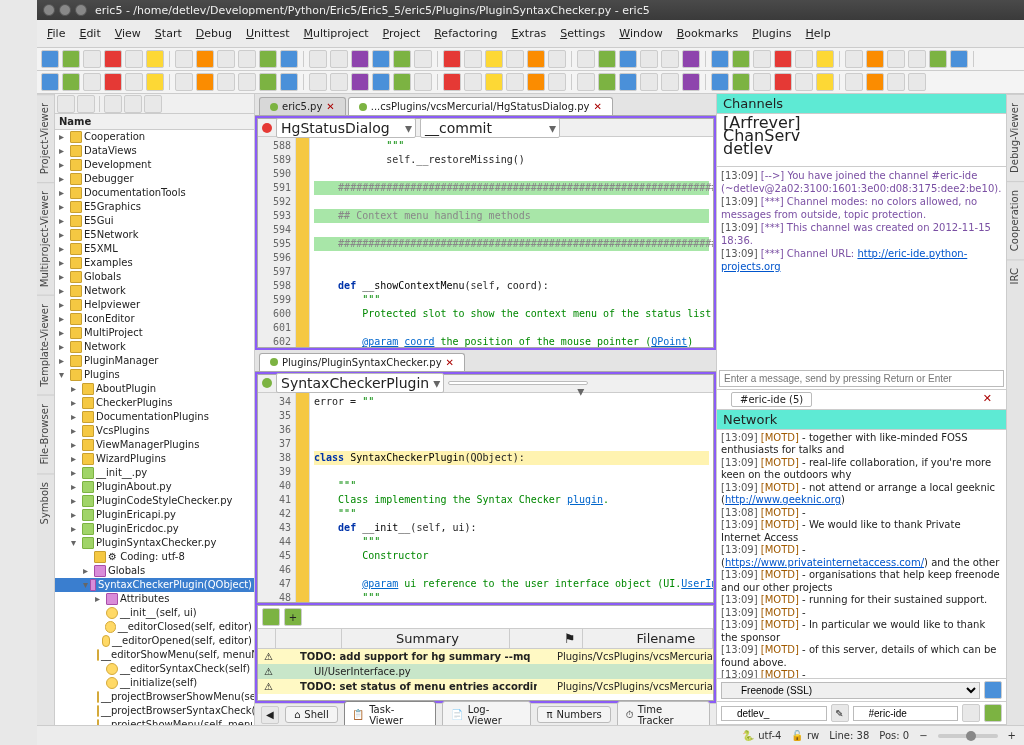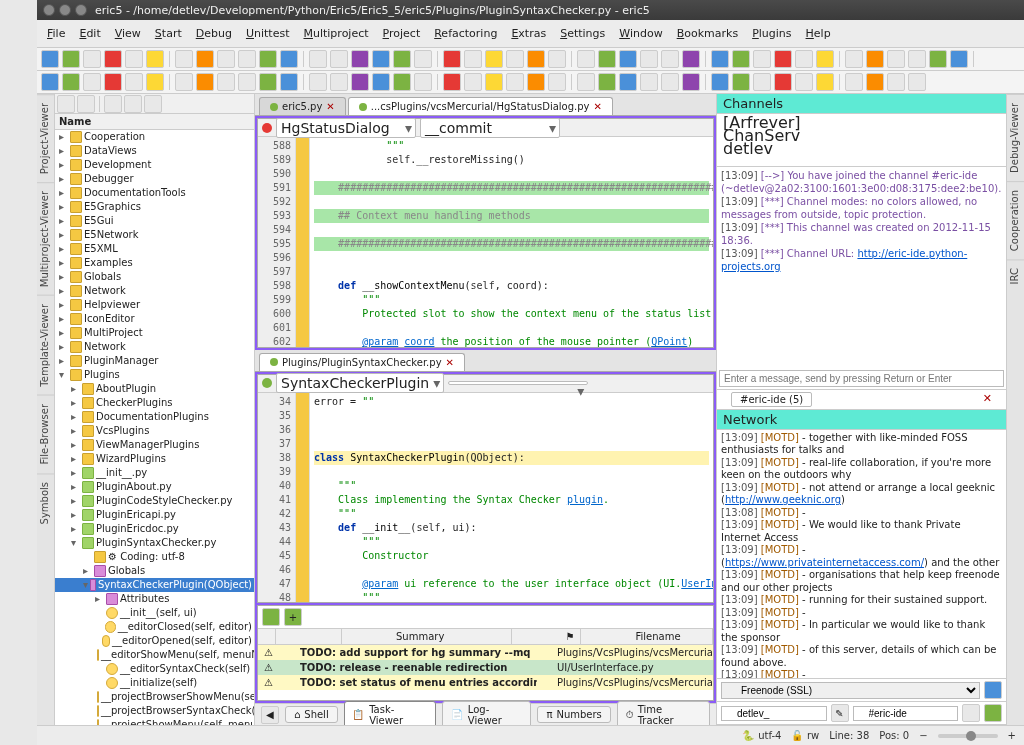--- a/index.html
+++ b/index.html
@@ -47,21 +47,21 @@
 .codelines{flex:1;padding:2px 4px;line-height:14px;white-space:pre;overflow:hidden;}
 .codelines .kw{color:#0033aa;font-weight:bold;}
 .codelines .str{color:#008800;}
 .codelines .cm{color:#888;}
 .codelines .slf{color:#333;}
 .codelines .nm{color:#000;}
 .codelines .lk{color:#0066cc;text-decoration:underline;}
 .codelines .hl-g{background:#a8e6a8;display:block;}
 .codelines .hl-y{background:#fff3b0;display:block;}
 .bottom-pane{height:96px;border:1px solid #aaa;margin:0 2px 2px 2px;background:#fff;display:flex;flex-direction:column;}
-.task-header{display:flex;background:#f0f0f0;border-bottom:1px solid #ccc;font-size:10px;gap:48px;}
+.task-header{display:flex;background:#f0f0f0;border-bottom:1px solid #ccc;font-size:13px;gap:48px;}
 .task-header div{padding:2px 6px;border-right:1px solid #ccc;}
 .task-row{display:flex;font-size:10px;padding:1px 0;}
 .task-row div{padding:1px 6px;white-space:nowrap;overflow:hidden;}
 .task-row.t-y{background:#fff9c4;} .task-row.t-g{background:#c8e6c9;}
 .task-row .c1{width:18px;} .task-row .c2{width:18px;} .task-row .c3{flex:2;} .task-row .c4{width:14px;} .task-row .c5{flex:1.3;}
 .bottom-tabs{height:22px;background:#ececec;border-top:1px solid #ccc;display:flex;align-items:center;gap:6px;padding:0 6px;}
 .btab{padding:2px 8px;border:1px solid #bbb;border-radius:3px;background:#f4f4f4;font-size:10px;display:flex;align-items:center;gap:4px;cursor:default;}
 .btab.active{background:#fff;border-color:#888;}
 .rightpanel{width:290px;display:flex;flex-direction:column;border-left:1px solid #ccc;background:#fff;min-width:0;}
 .rp-section{display:flex;flex-direction:column;border-bottom:1px solid #ccc;}
@@ -565,21 +565,20 @@
             <div class="task-row t-y">
               <div class="c1">⚠</div>
               <div class="c2"></div>
               <div class="c3"><b>TODO: add support for hg summary --mq</b></div>
               <div class="c4"></div>
               <div class="c5">Plugins/VcsPlugins/vcsMercurial/QueuesExtensi</div>
             </div>
             <div class="task-row t-g">
               <div class="c1">⚠</div>
               <div class="c2"></div>
-              <div class="c3"><b>TODO: release - reenable redirection</b></div>
               <div class="c4"></div>
               <div class="c5">UI/UserInterface.py</div>
             </div>
             <div class="task-row t-y">
               <div class="c1">⚠</div>
               <div class="c2"></div>
               <div class="c3"><b>TODO: set status of menu entries according to their conditions</b></div>
               <div class="c4"></div>
               <div class="c5">Plugins/VcsPlugins/vcsMercurial/HgStatusDialog</div>
             </div>

